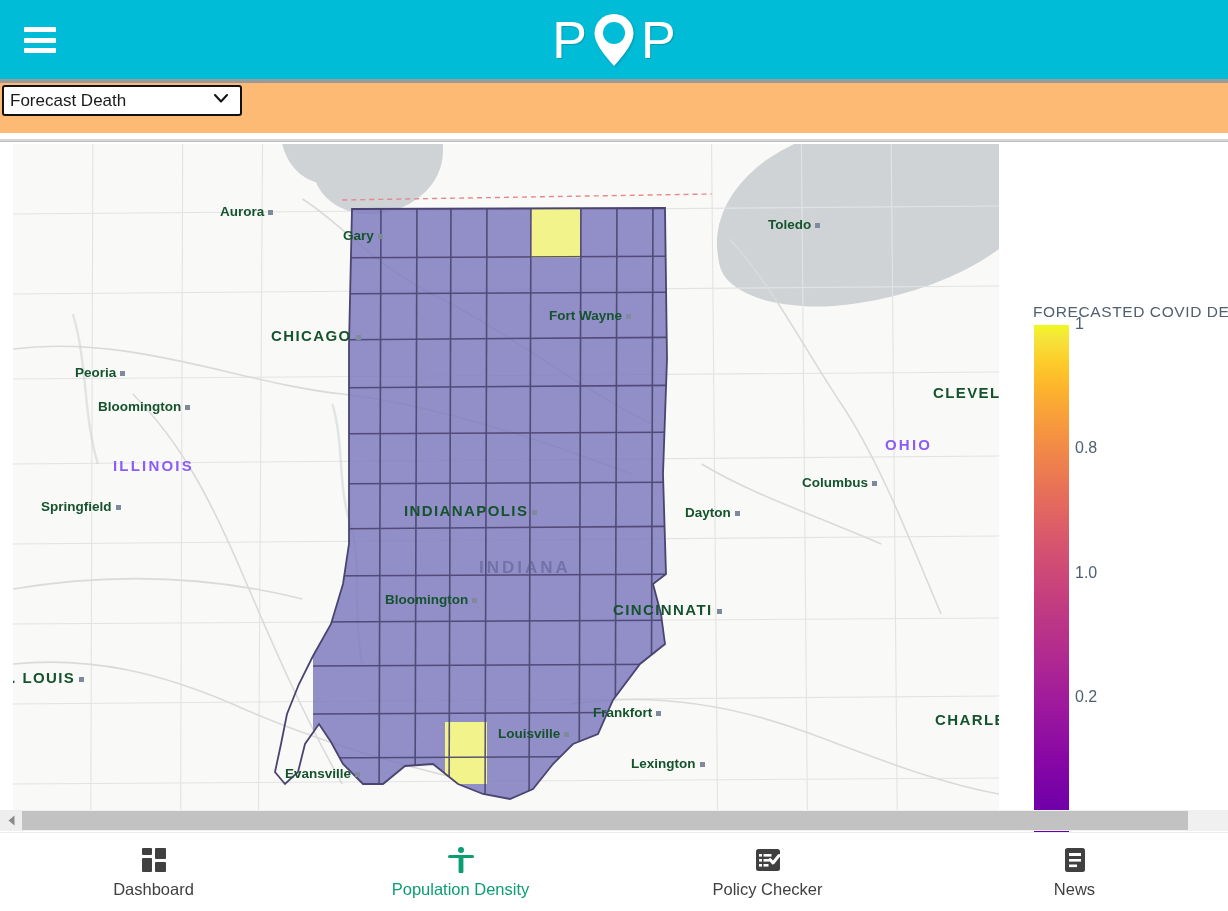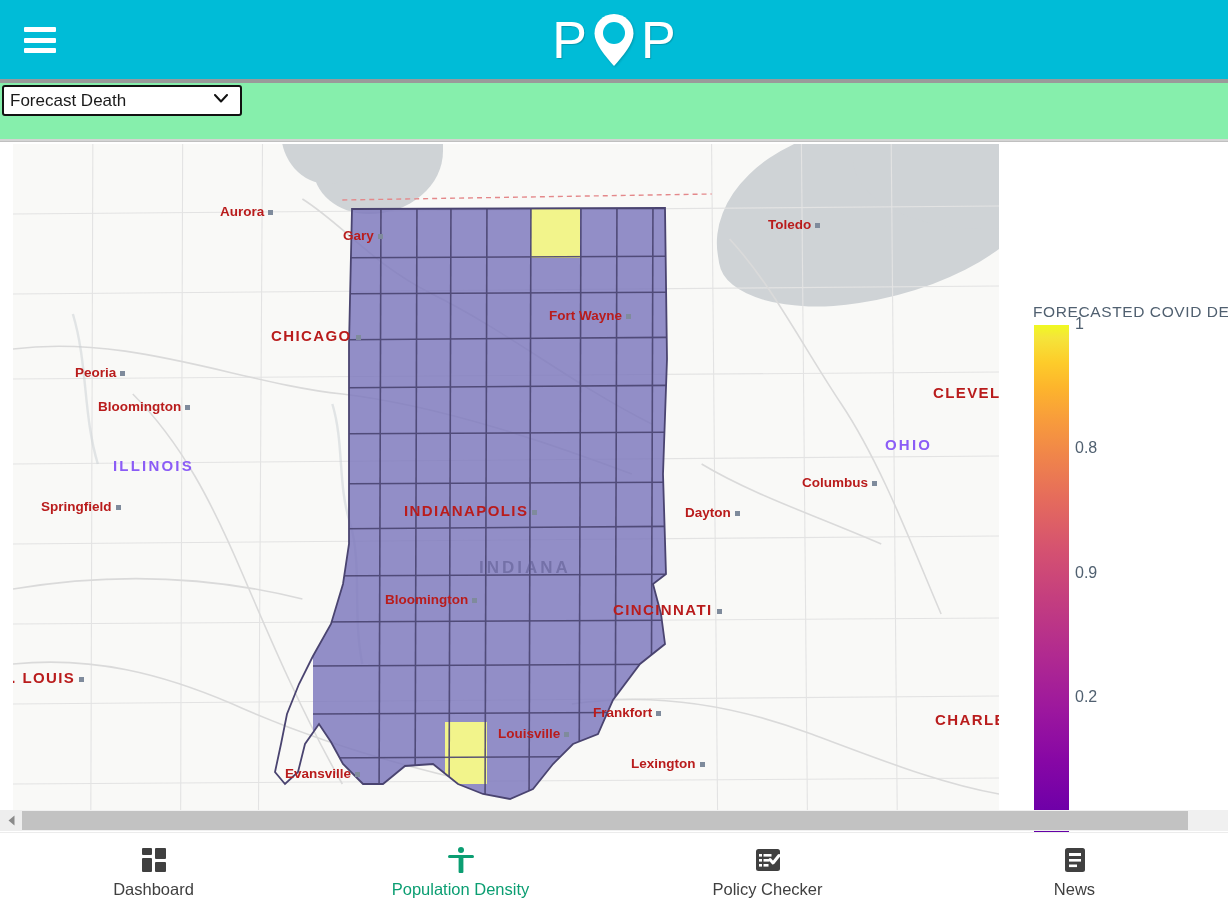--- a/index.html
+++ b/index.html
@@ -48,22 +48,22 @@
   }
   #header-divider {
     position: absolute; left: 0; top: 79px;
     width: 1228px; height: 4px;
     background: #9a9a9a;
   }
 
   
   #control-bar {
     position: absolute; left: 0; top: 83px;
-    width: 1228px; height: 59px;
-    background: #86efac;
+    width: 1228px; height: 50px;
+    background: #fdba74;
   }
   #metric-select {
     position: absolute; left: 2px; top: 2px;
     width: 240px; height: 31px;
     font-family: "Liberation Sans", sans-serif;
     font-size: 17px; color: #1a1a1a;
     padding: 0 26px 0 6px;
     border: 2px solid #111111;
     border-radius: 3px;
     background: #ffffff;
@@ -119,21 +119,21 @@
     border-radius: 45% 20% 60% 40% / 60% 40% 55% 35%;
     transform: rotate(-9deg);
   }
   #lake-erie-2 {
     left: 840px; top: -55px; width: 260px; height: 140px;
     border-radius: 40% 30% 50% 50%;
   }
 
   .map-label {
     position: absolute;
-    color: #b91c1c;
+    color: #14532d;
     font-family: "Liberation Sans", sans-serif;
     white-space: nowrap;
     pointer-events: none;
     font-weight: bold;
   }
   .map-label.city {
     font-size: 13.5px;
   }
   .map-label.major {
     font-size: 15px;
@@ -398,21 +398,21 @@
         <div class="map-label city" style="left: 272px; top: 622px;">Evansville<span class="dot"></span></div>
       </div>
   </div>
 
   <div id="colorbar-panel">
     <div id="colorbar-title">FORECASTED COVID DEAT</div>
     <div id="colorbar-gradient"></div>
     <div id="colorbar-ticks">
         <div class="cb-tick" style="top: 32px;">1</div>
         <div class="cb-tick" style="top: 156.4px;">0.8</div>
-        <div class="cb-tick" style="top: 280.8px;">0.9</div>
+        <div class="cb-tick" style="top: 280.8px;">1.0</div>
         <div class="cb-tick" style="top: 405.2px;">0.2</div>
         <div class="cb-tick" style="top: 529.6px;">0.2</div>
       </div>
   </div>
 </div>
 
 <div id="hscrollbar">
   <div id="scroll-left-btn">
     <svg width="9" height="11" viewBox="0 0 9 11">
         <path d="M7.5 0.5 L1.5 5.5 L7.5 10.5 Z" fill="#8a8a8a"></path>

